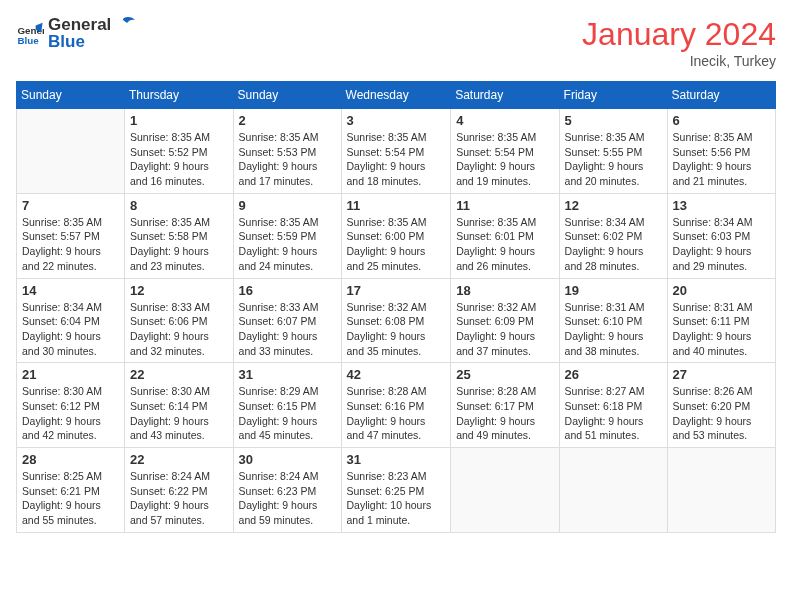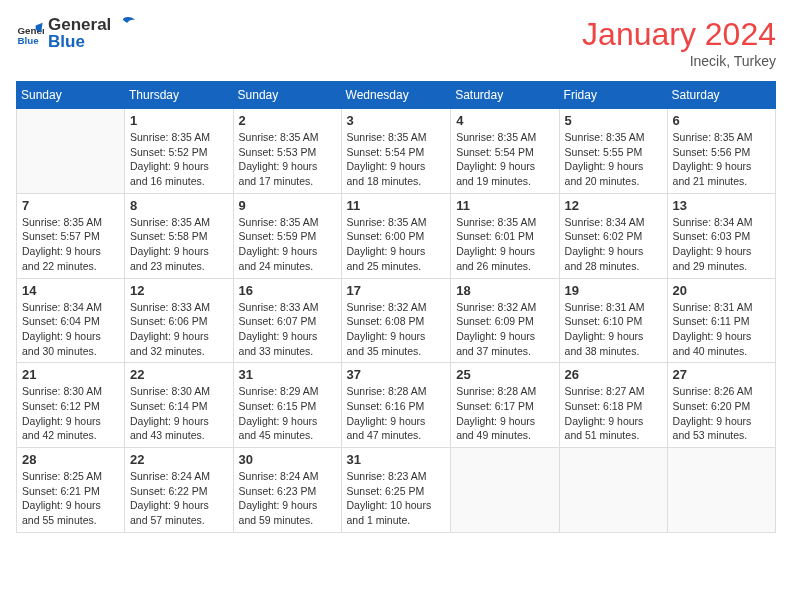--- a/index.html
+++ b/index.html
@@ -207,21 +207,21 @@
         </td>
         <td>
           <div class="day-number">22</div>
           <div class="day-info">Sunrise: 8:30 AM<br>Sunset: 6:14 PM<br>Daylight: 9 hours and 43 minutes.</div>
         </td>
         <td>
           <div class="day-number">31</div>
           <div class="day-info">Sunrise: 8:29 AM<br>Sunset: 6:15 PM<br>Daylight: 9 hours and 45 minutes.</div>
         </td>
         <td>
-          <div class="day-number">37</div>
+          <div class="day-number">42</div>
           <div class="day-info">Sunrise: 8:28 AM<br>Sunset: 6:16 PM<br>Daylight: 9 hours and 47 minutes.</div>
         </td>
         <td>
           <div class="day-number">25</div>
           <div class="day-info">Sunrise: 8:28 AM<br>Sunset: 6:17 PM<br>Daylight: 9 hours and 49 minutes.</div>
         </td>
         <td>
           <div class="day-number">26</div>
           <div class="day-info">Sunrise: 8:27 AM<br>Sunset: 6:18 PM<br>Daylight: 9 hours and 51 minutes.</div>
         </td>

